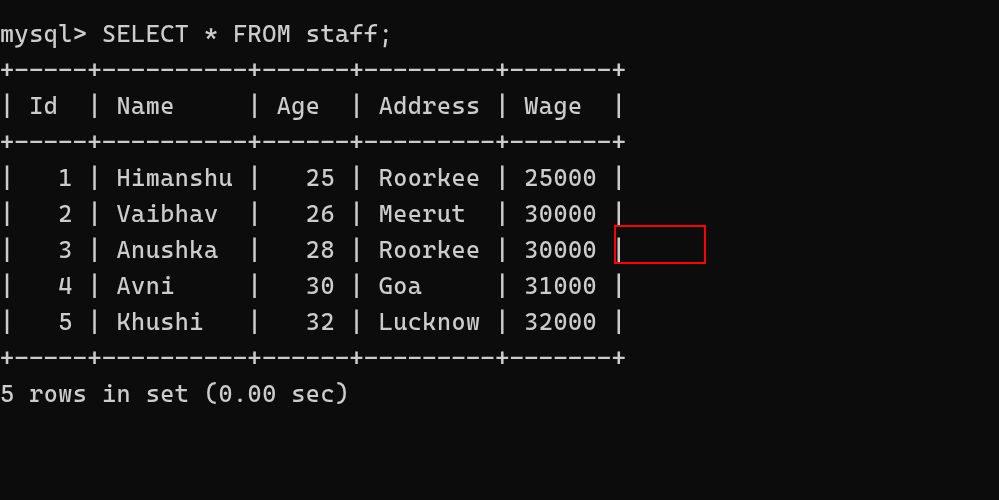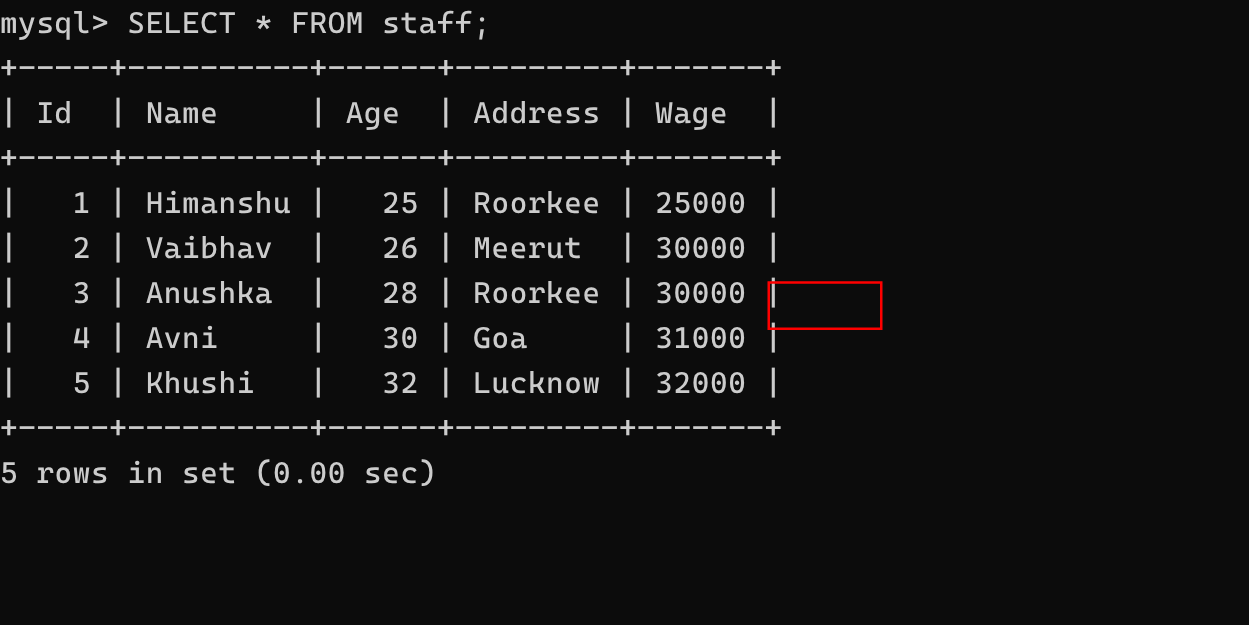--- a/index.html
+++ b/index.html
@@ -11,20 +11,21 @@
       color: #cccccc;
       line-height: 1.5;
       width: 999px;
       height: 500px;
       overflow: hidden;
       letter-spacing: 0.5px;
     }
     .terminal {
       padding: 0;
       white-space: pre;
+      margin-top: 16px;
     }
     .highlight-box {
       position: absolute;
       border: 2px solid #ff0000;
       pointer-events: none;
     }
   </style>
 </head>
 <body>
 

